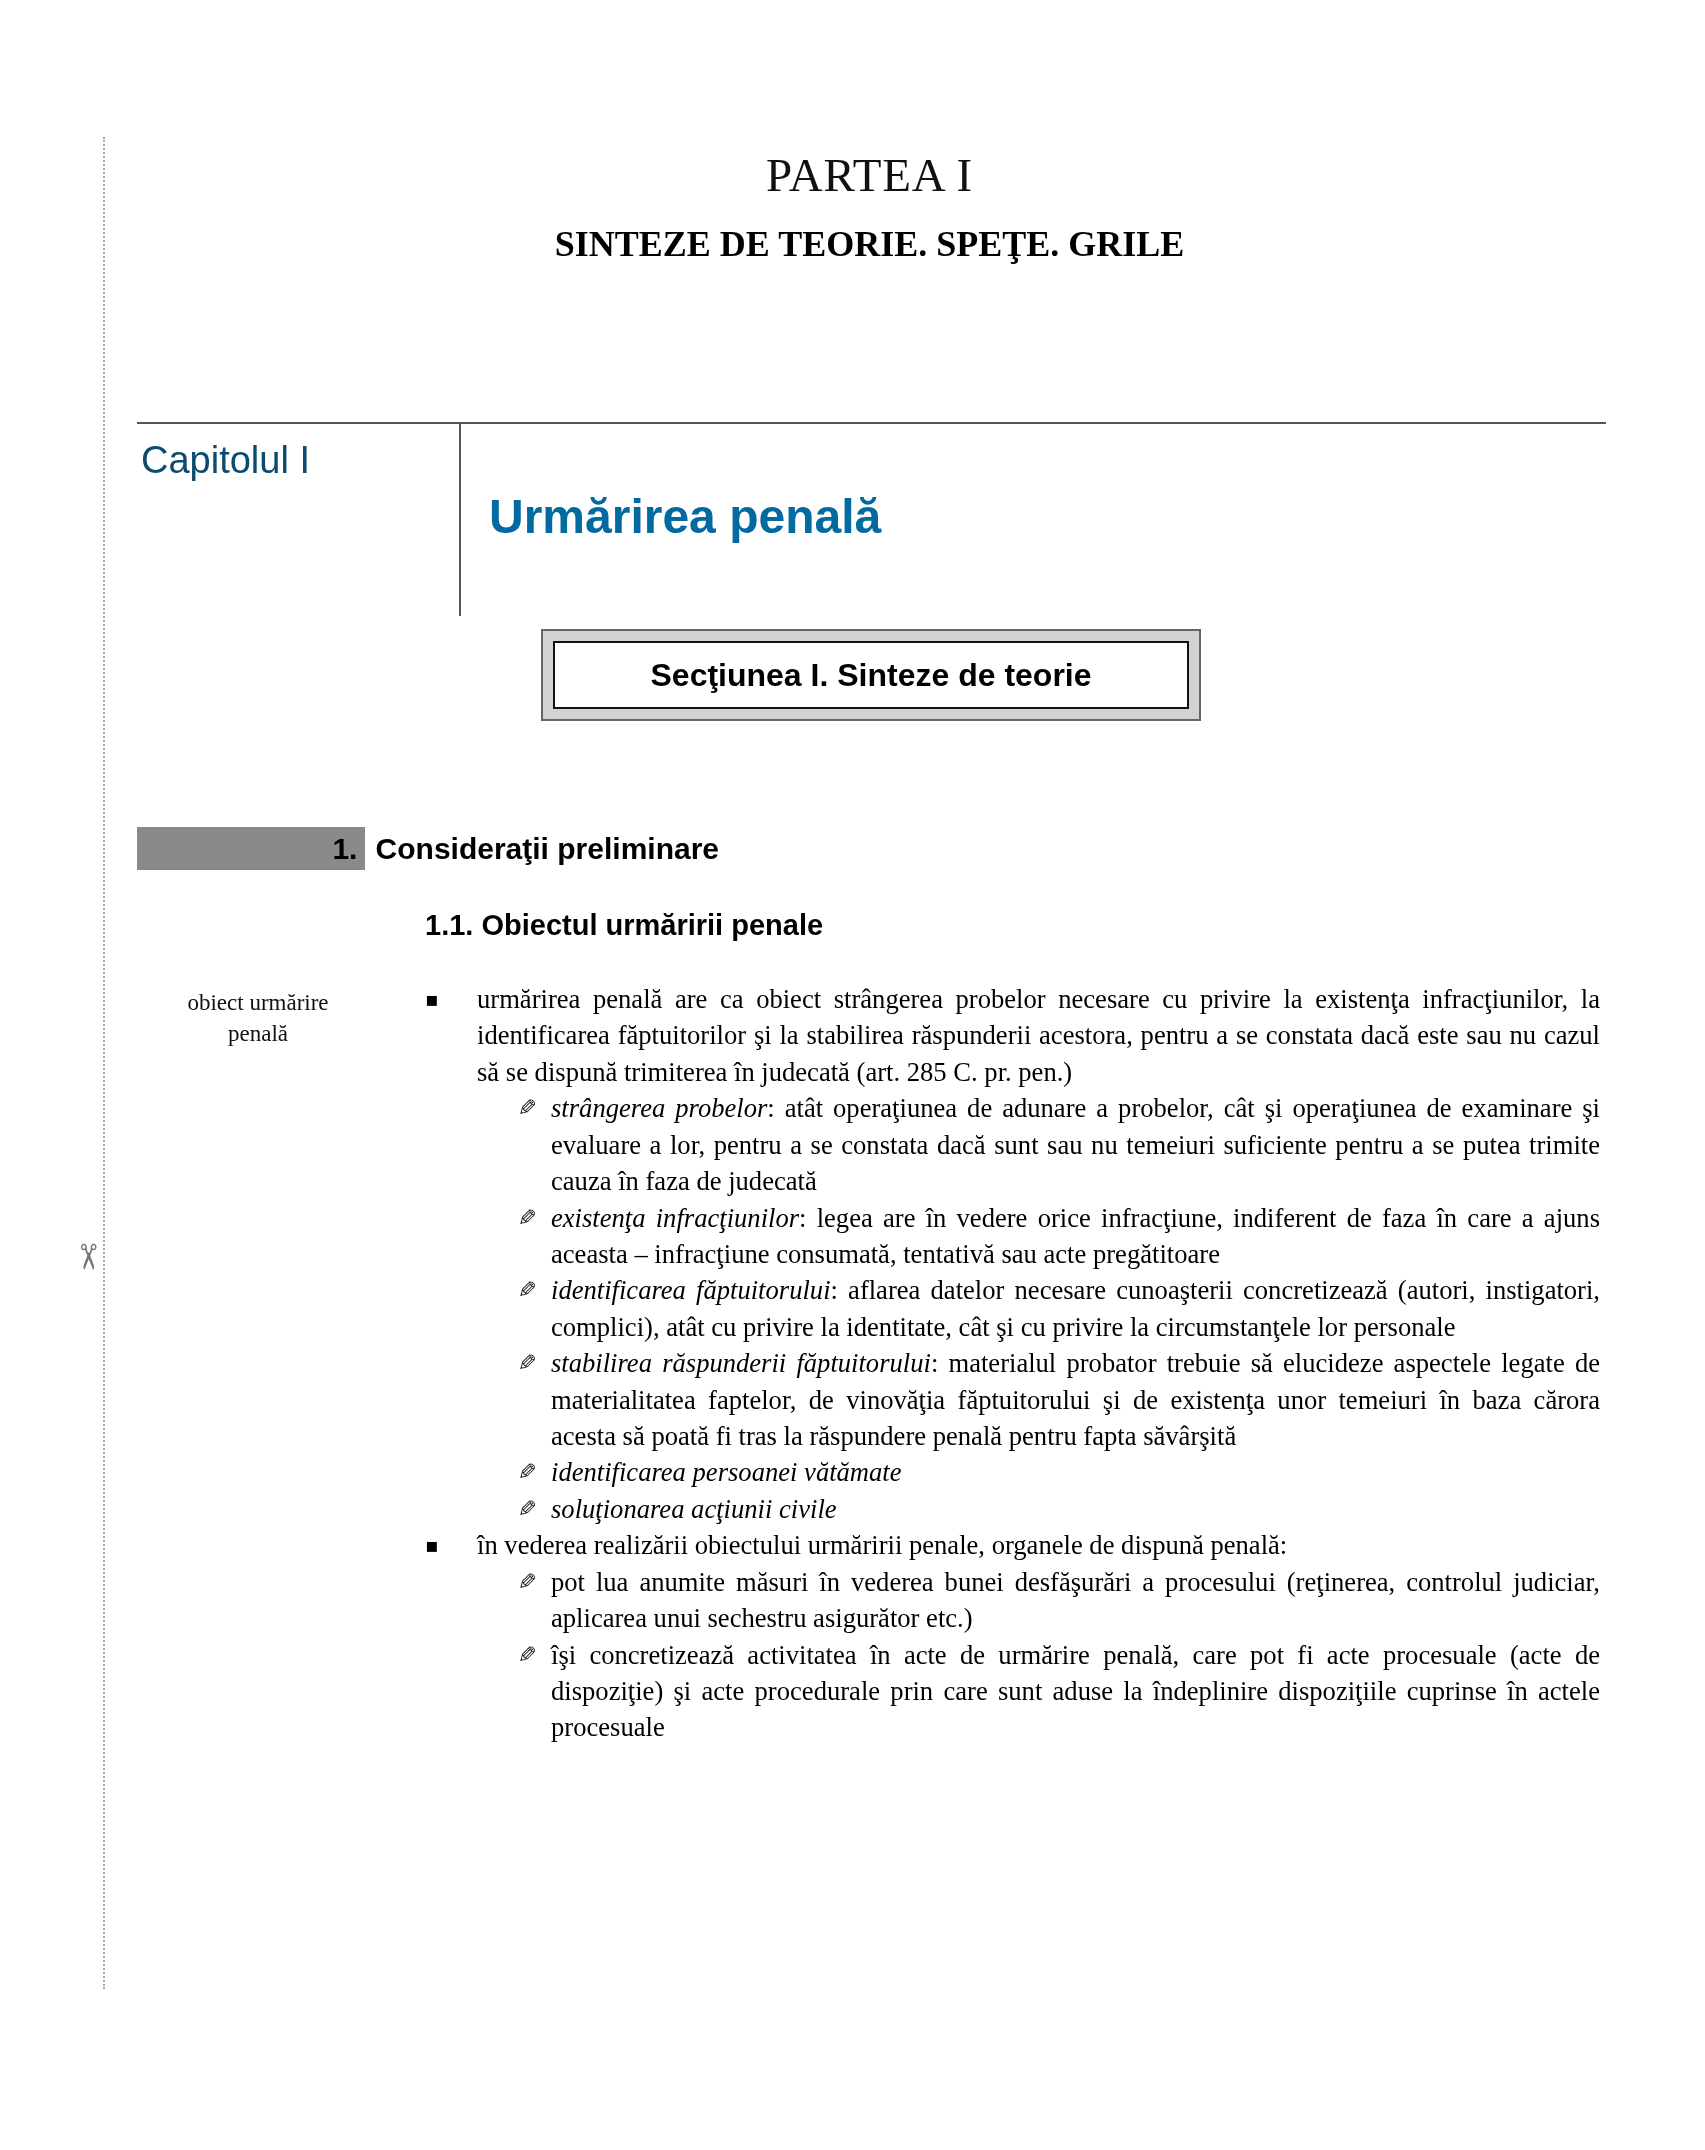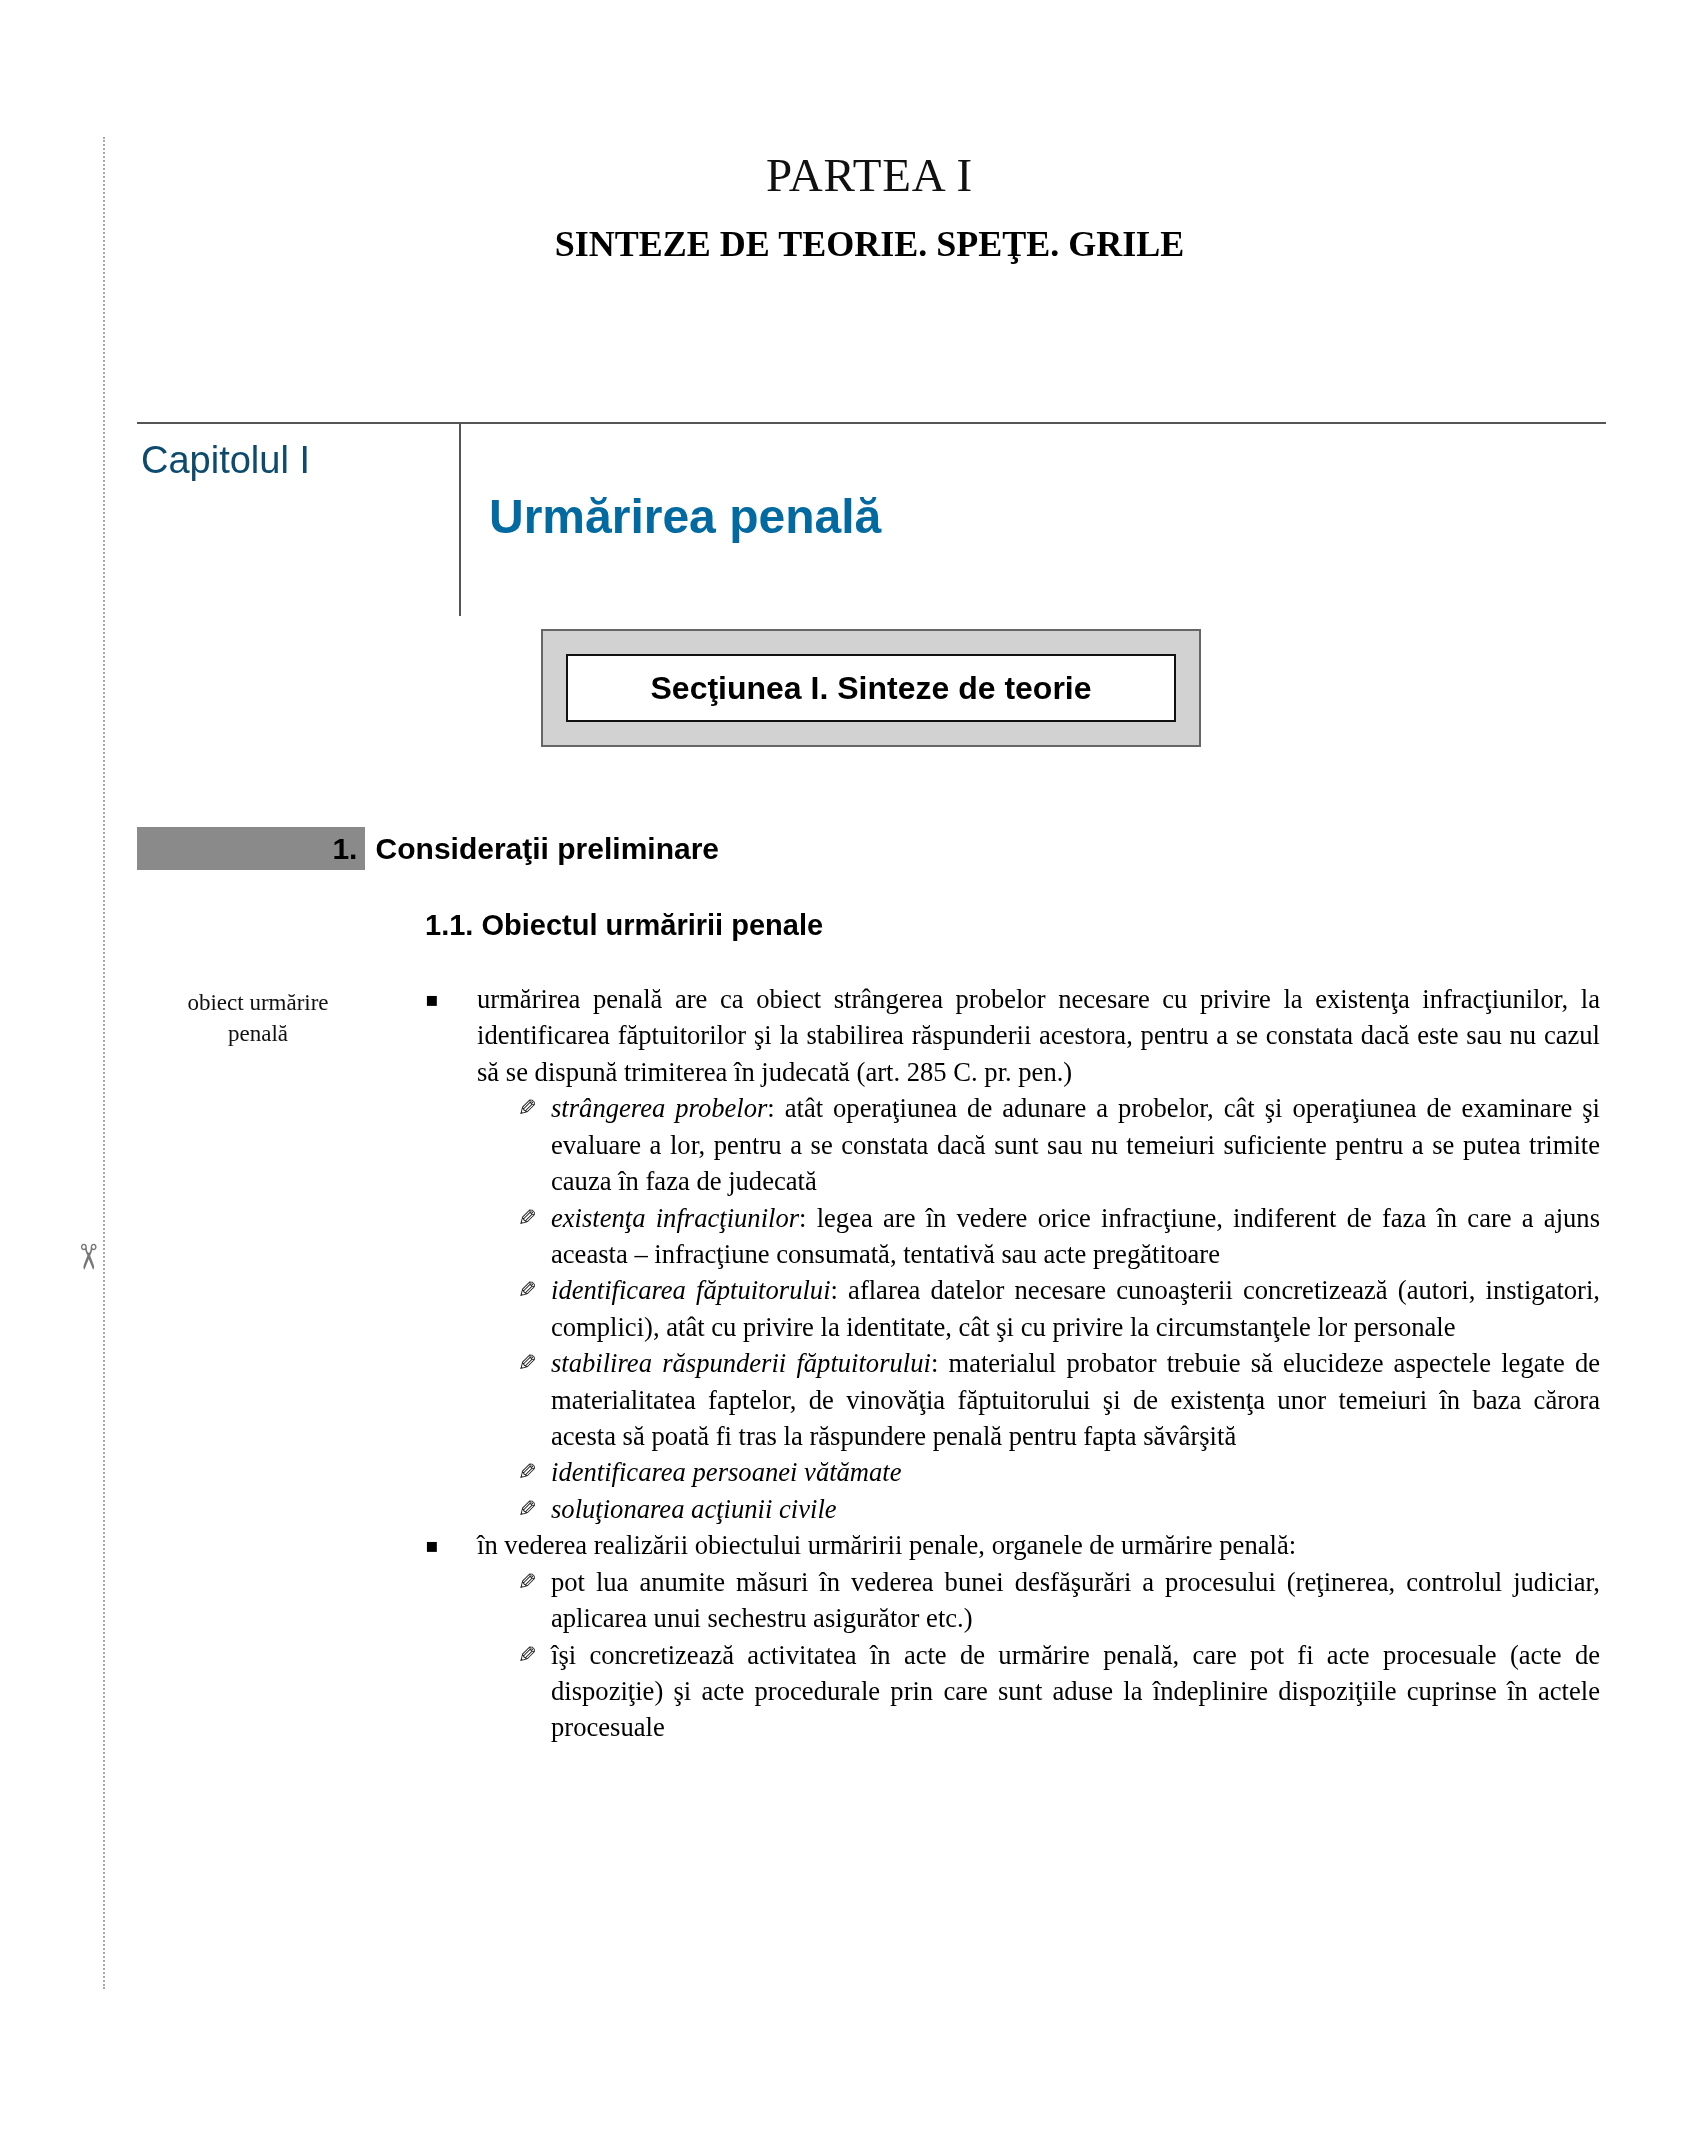--- a/index.html
+++ b/index.html
@@ -46,21 +46,21 @@
   }
   .chapter-title{
     position:absolute;left:489px;top:489px;
     font-family:"Liberation Sans", sans-serif;
     font-size:48px;font-weight:700;color:#0369a1;
   }
   
   .section-box-outer{
     position:absolute;left:541px;top:629px;width:660px;
     background:#d2d2d2;border:2.3px solid #666;
-    padding:23px;box-sizing:border-box;
+    padding:10px;box-sizing:border-box;
   }
   .section-box-inner{
     background:#fff;border:2.3px solid #111;
     padding:13.7px 7.6px;text-align:center;
     font-family:"Liberation Sans", sans-serif;
     font-size:32px;font-weight:700;color:#000;
   }
   
   .sec-head{
     position:absolute;left:137px;top:827px;
@@ -185,21 +185,21 @@
       <div class="subtext"><i>identificarea persoanei vătămate</i><span></span></div>
     </div>
 
     <div class="subitem">
       <span class="marker">✎</span>
       <div class="subtext"><i>soluţionarea acţiunii civile</i><span></span></div>
     </div>
 
     <div class="bullet-row">
       <span class="bullet-marker">▪</span>
-      <div class="bullet-text">în vederea realizării obiectului urmăririi penale, organele de urmărire penală:</div>
+      <div class="bullet-text">în vederea realizării obiectului urmăririi penale, organele de dispună penală:</div>
     </div>
 
     <div class="subitem">
       <span class="marker">✎</span>
       <div class="subtext"><i></i><span>pot lua anumite măsuri în vederea bunei desfăşurări a procesului (reţinerea, controlul judiciar, aplicarea unui sechestru asigurător etc.)</span></div>
     </div>
 
     <div class="subitem">
       <span class="marker">✎</span>
       <div class="subtext"><i></i><span>îşi concretizează activitatea în acte de urmărire penală, care pot fi acte procesuale (acte de dispoziţie) şi acte procedurale prin care sunt aduse la îndeplinire dispoziţiile cuprinse în actele procesuale</span></div>

